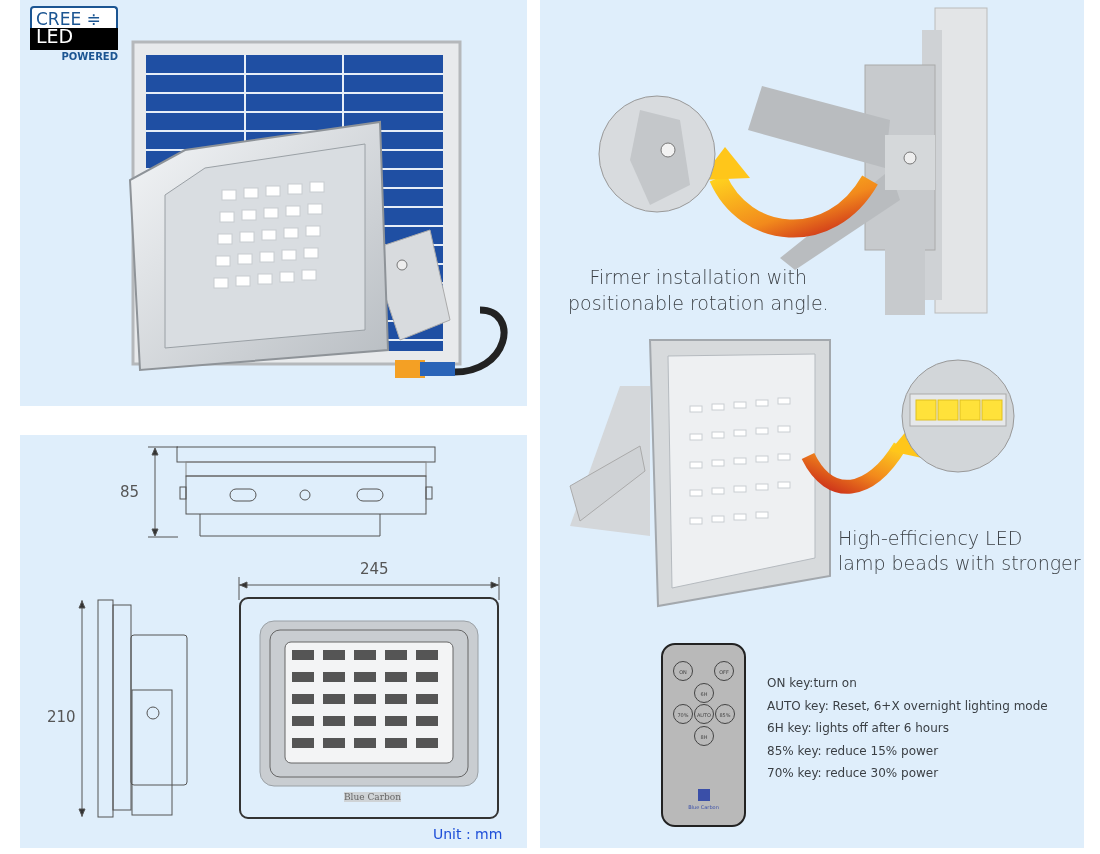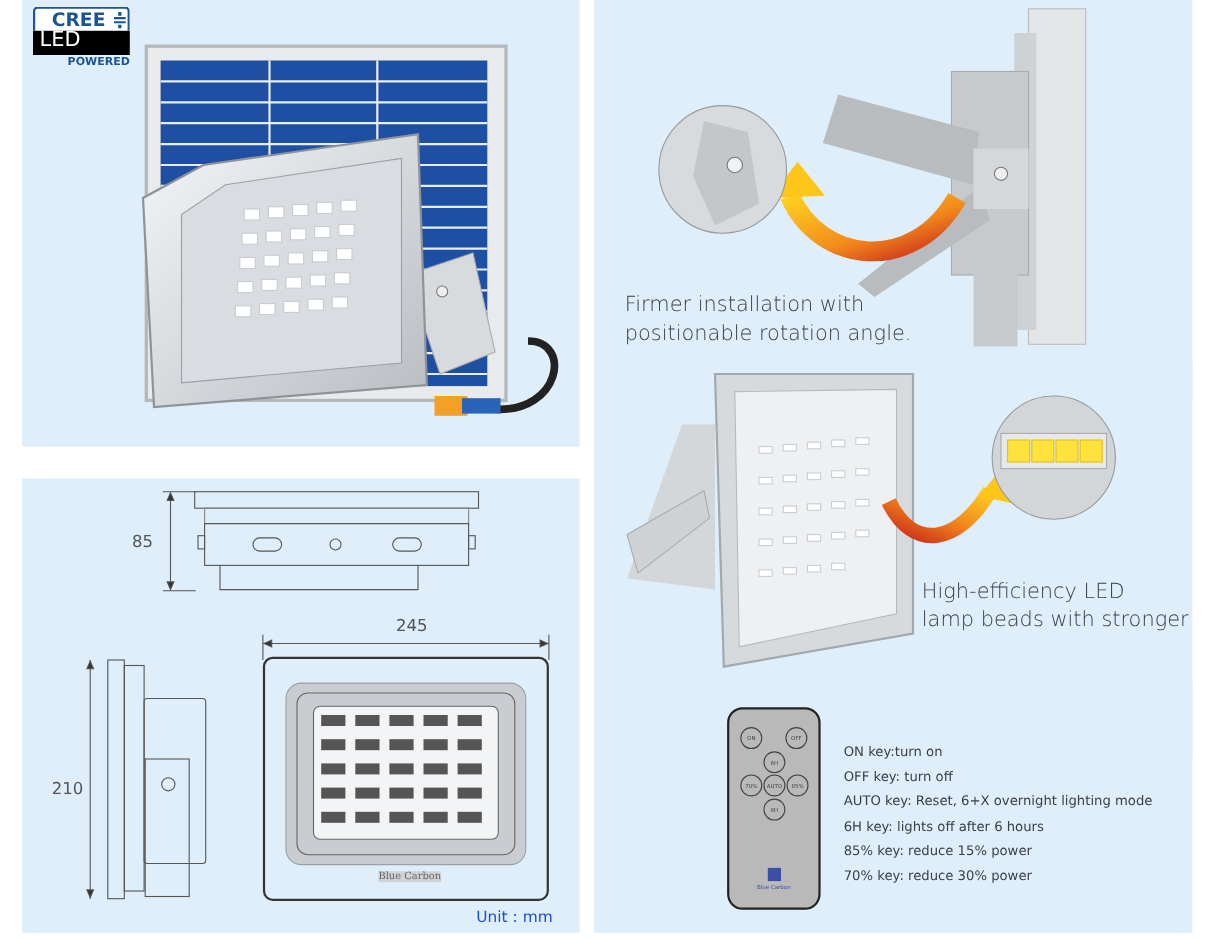--- a/index.html
+++ b/index.html
@@ -1,26 +1,26 @@
 <!DOCTYPE html>
 <html><head>
 <meta charset="utf-8">
 <style>
   html,body{margin:0;padding:0;background:#ffffff;}
   body{width:1100px;height:854px;position:relative;overflow:hidden;font-family:"DejaVu Sans",sans-serif;}
   .panel{position:absolute;background:#dfeefb;overflow:hidden;}
   #p1{left:20px;top:0;width:507px;height:406px;}
   #p2{left:20px;top:435px;width:507px;height:413px;}
-  #p3{left:540px;top:0;width:544px;height:365px;}
+  #p3{left:540px;top:0;width:544px;height:365px;text-align:center;}
   #p4{left:540px;top:326px;width:544px;height:363px;}
   #p5{left:540px;top:616px;width:544px;height:232px;}
   .abs{position:absolute;}
   
   .cree{left:10px;top:6px;width:88px;}
-  .cree-top{height:22px;border:2px solid #1b5592;border-bottom:none;border-radius:4px 4px 0 0;background:#fff;color:#1b5592;font-weight:bold;font-size:17px;line-height:22px;padding-left:4px;box-sizing:border-box;width:88px;text-align:right;}
+  .cree-top{height:22px;border:2px solid #1b5592;border-bottom:none;border-radius:4px 4px 0 0;background:#fff;color:#1b5592;font-weight:normal;font-size:17px;line-height:22px;padding-left:4px;box-sizing:border-box;width:88px;}
   .cree-led{height:22px;background:#000000;color:#fff;font-size:19px;line-height:17px;padding-left:6px;width:88px;box-sizing:border-box;}
   .cree-pow{color:#1b5592;font-size:10px;font-weight:bold;text-align:right;line-height:14px;}
   .caption{color:#3c4146;font-family:"DejaVu Sans",sans-serif;font-size:19px;line-height:26px;font-weight:300;}
   .dim{color:#555;font-size:15px;}
   .legend-line{color:#3a3f44;font-size:12px;line-height:22.6px;white-space:nowrap;}
   .rbtn{position:absolute;width:20px;height:20px;border:1.5px solid #444;border-radius:50%;font-size:5px;color:#444;text-align:center;line-height:20px;box-sizing:border-box;background:#b9b9b9;}
 </style>
 </head>
 <body>
 
@@ -266,19 +266,18 @@
     <div class="rbtn" style="left:31px;top:38px">6H</div>
     <div class="rbtn" style="left:10px;top:59px">70%</div>
     <div class="rbtn" style="left:31px;top:59px">AUTO</div>
     <div class="rbtn" style="left:52px;top:59px">85%</div>
     <div class="rbtn" style="left:31px;top:81px">8H</div>
     <div class="abs" style="left:35px;top:144px;width:12px;height:12px;background:#3a4fa8"></div>
     <div class="abs" style="left:0;top:159px;width:81px;text-align:center;font-size:5px;color:#3a4fa8">Blue Carbon</div>
   </div>
   <div class="abs" style="left:227px;top:56px">
     <div class="legend-line">ON key:turn on</div>
-    <div class="legend-line">OFF key: turn off</div>
     <div class="legend-line">AUTO key: Reset, 6+X overnight lighting mode</div>
     <div class="legend-line">6H key: lights off after 6 hours</div>
     <div class="legend-line">85% key: reduce 15% power</div>
     <div class="legend-line">70% key: reduce 30% power</div>
   </div>
 </div>
 
 </body></html>

